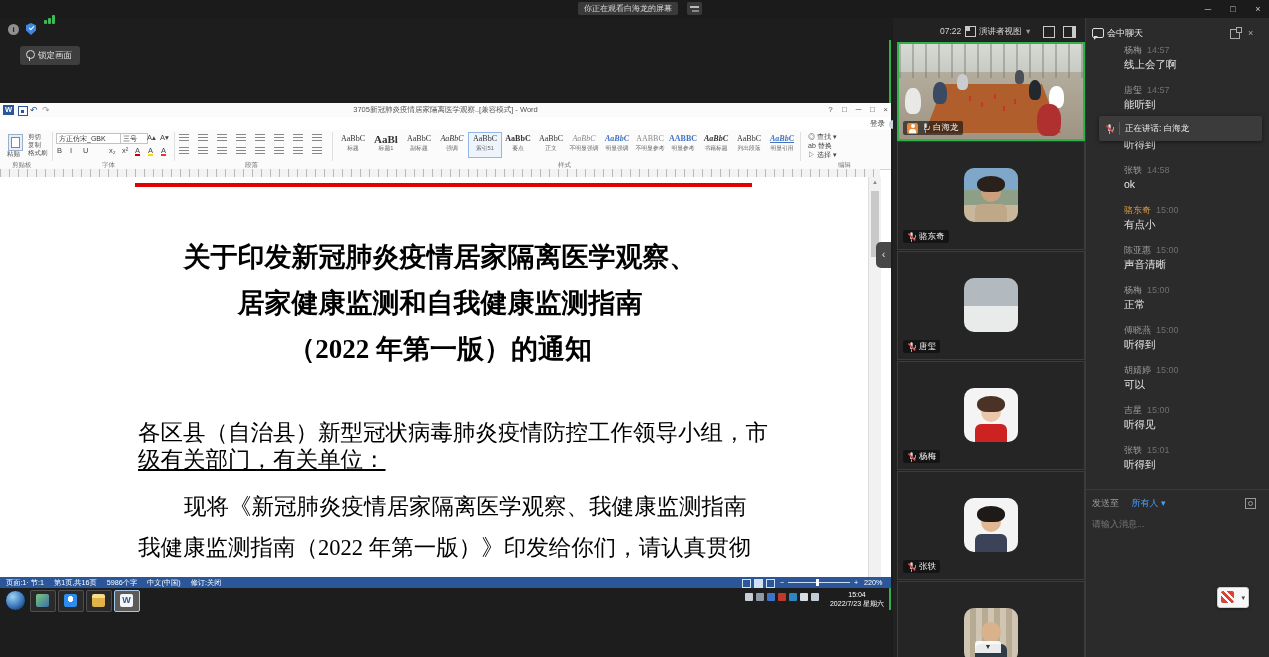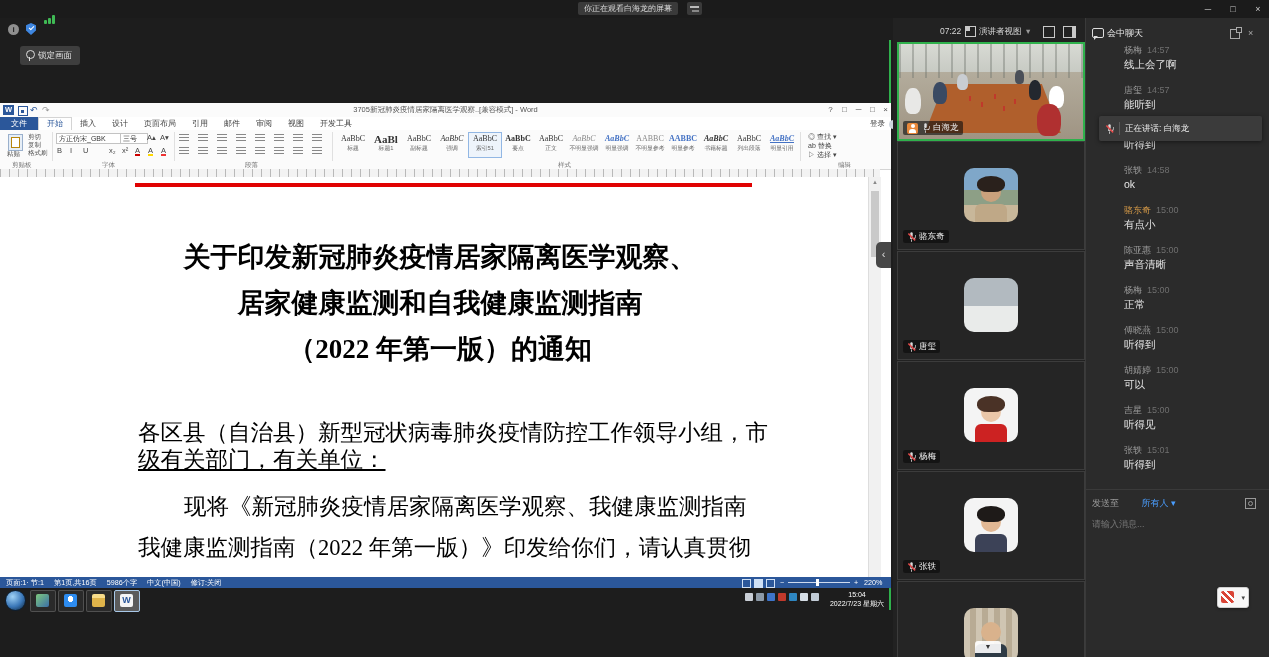--- a/index.html
+++ b/index.html
@@ -199,32 +199,20 @@
       <span class="abs ic-save"></span>
       <span class="abs qat" style="left:30px">↶</span>
       <span class="abs qat" style="left:42px;color:#999">↷</span>
       <div class="abs" id="w-title">3705新冠肺炎疫情居家隔离医学观察..[兼容模式] - Word</div>
       <span class="abs w-ctl" style="left:824px">?</span>
       <span class="abs w-ctl" style="left:838px">□</span>
       <span class="abs w-ctl" style="left:852px">─</span>
       <span class="abs w-ctl" style="left:866px">□</span>
       <span class="abs w-ctl" style="left:879px">×</span>
     </div>
-    <div class="abs" id="w-tabs">
-        <div class="w-tab file">文件</div>
-        <div class="w-tab active">开始</div>
-        <div class="w-tab">插入</div>
-        <div class="w-tab">设计</div>
-        <div class="w-tab">页面布局</div>
-        <div class="w-tab">引用</div>
-        <div class="w-tab">邮件</div>
-        <div class="w-tab">审阅</div>
-        <div class="w-tab">视图</div>
-        <div class="w-tab">开发工具</div>
-      </div>
     <div class="abs" id="w-signin">登录
       <span class="mini-avatar"></span>
     </div>
 
     <div class="abs" id="w-ribbon">
 
       <div class="abs paste-ic"></div>
       <div class="abs clip-small" style="left:7px;top:20px">粘贴</div>
       <div class="abs clip-small" style="left:28px;top:3px">剪切</div>
       <div class="abs clip-small" style="left:28px;top:11px">复制</div>
@@ -567,21 +555,21 @@
         <i></i>
         <u></u>
         <s></s>
       </span>
     <span class="div"></span>
     <span class="tt">正在讲话: 白海龙</span>
   </div>
   <div class="abs" id="chat-footer-sep"></div>
   <div class="abs" id="send-row">
     <span>发送至</span>
-    <span class="aud" style="margin-left:20px">所有人</span>
+    <span class="aud" style="margin-left:10px">所有人</span>
     <span class="aud">▾</span>
     <span class="shot-ic"></span>
   </div>
   <div class="abs" id="chat-input">请输入消息...</div>
 
   <div class="abs" id="float-widget">
     <span class="red"></span>
     <span class="caret">▾</span>
   </div>
 </div>

